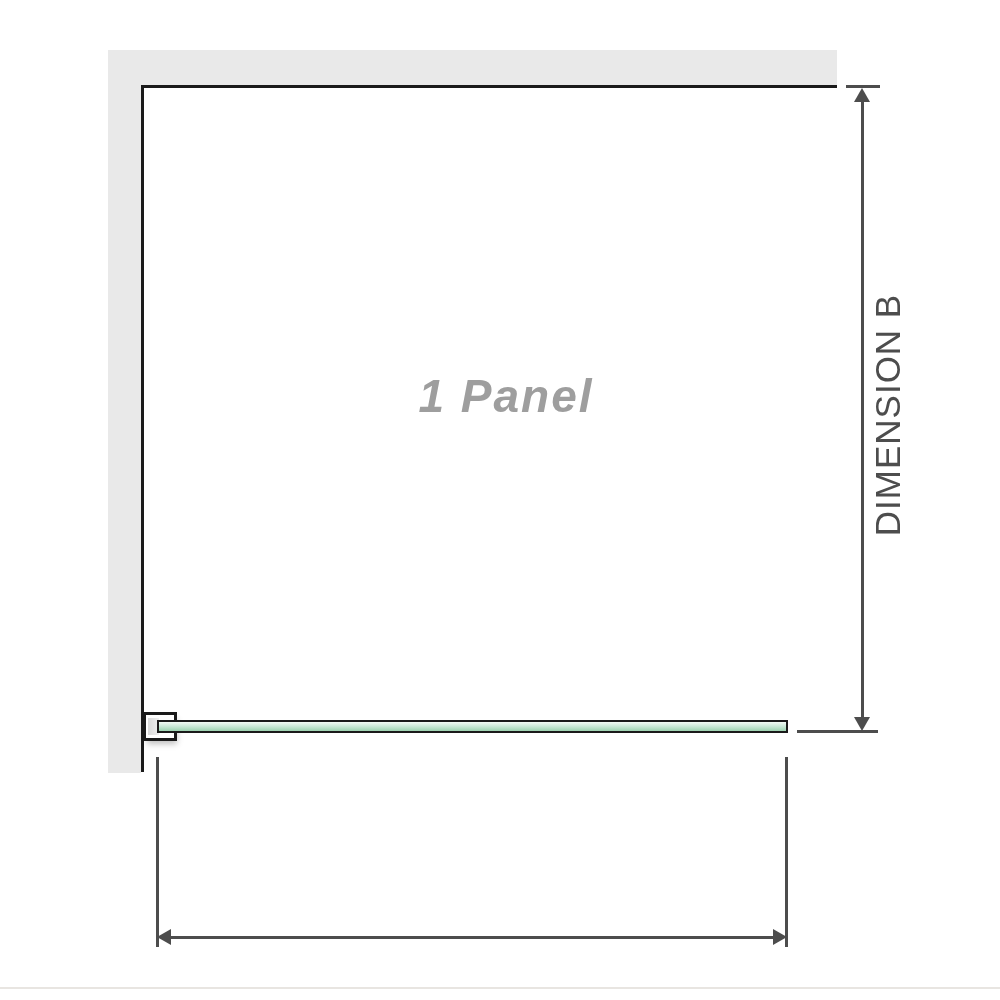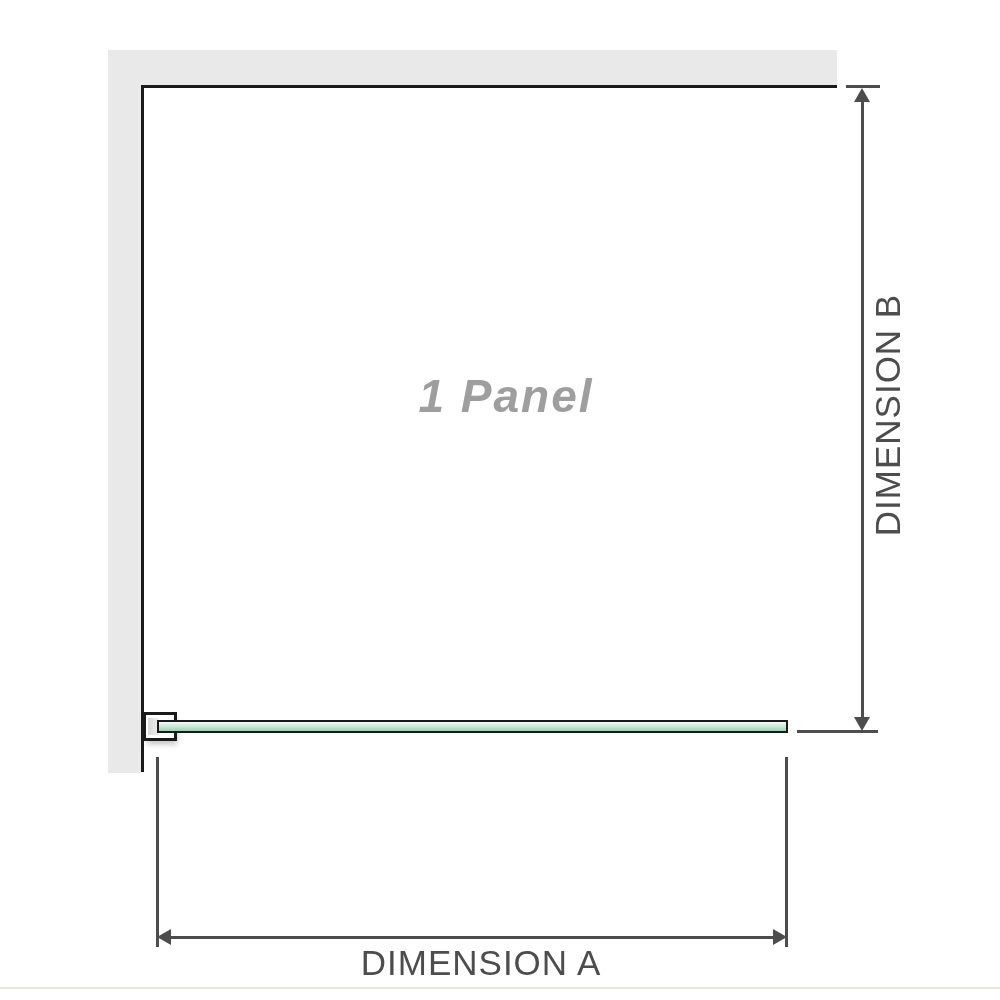--- a/index.html
+++ b/index.html
@@ -154,17 +154,16 @@
   <div class="dim dimline-b"></div>
   <div class="arrow arrow-up"></div>
   <div class="arrow arrow-down"></div>
   <div class="dim-label dim-label-b">DIMENSION B</div>
 
   <div class="dim ext-a-left"></div>
   <div class="dim ext-a-right"></div>
   <div class="dim dimline-a"></div>
   <div class="arrow arrow-left"></div>
   <div class="arrow arrow-right"></div>
-  <div class="dim-label dim-label-a">DIMENSION A</div>
 
   <div class="bottom-rule"></div>
 
 </div>
 
 </body></html>

